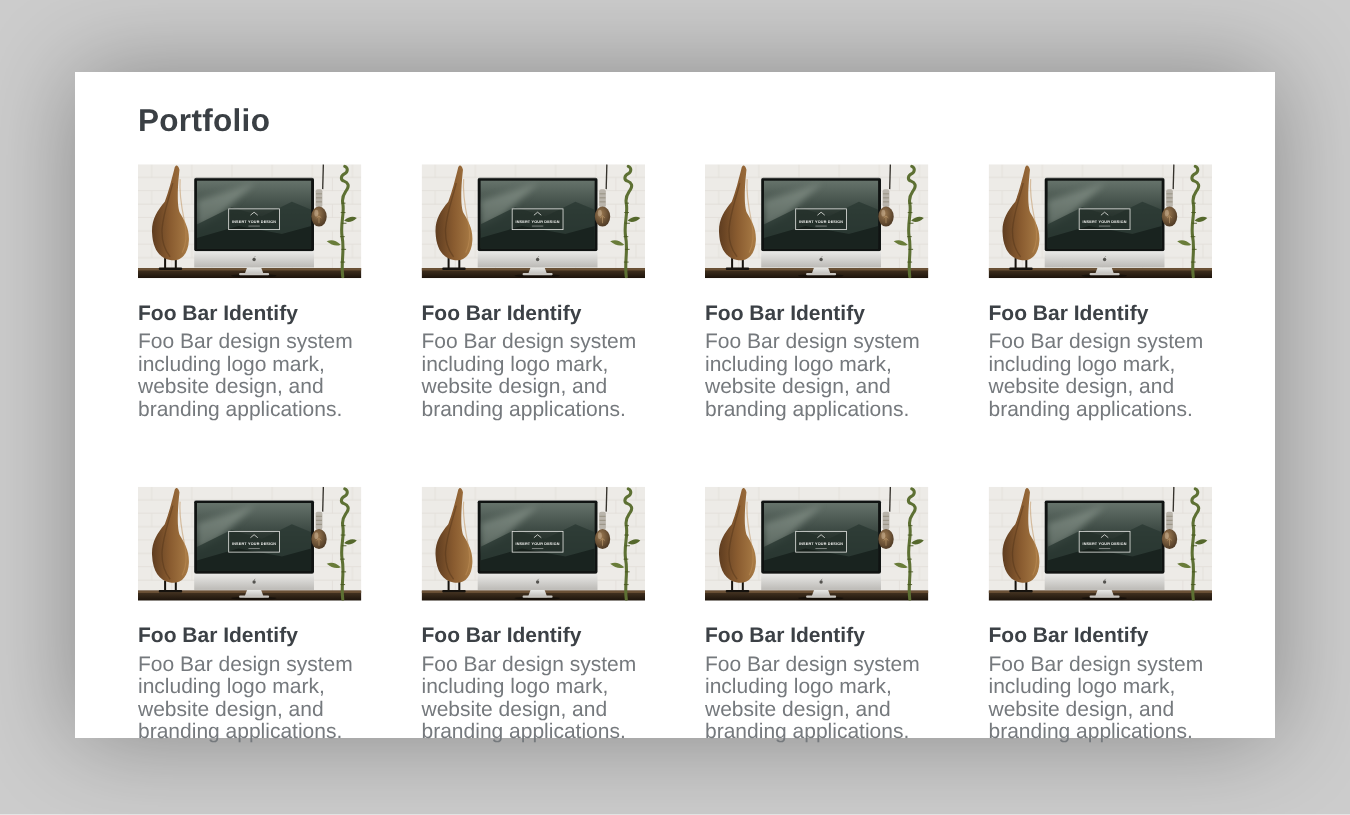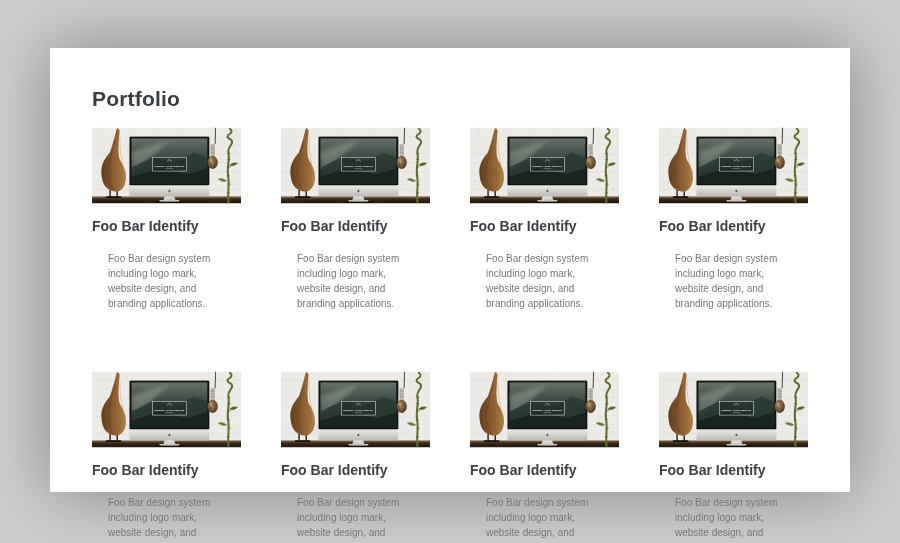--- a/index.html
+++ b/index.html
@@ -10,21 +10,21 @@
     font-family: "Liberation Sans", sans-serif;
     position: relative;
     overflow: hidden;
   }
   .content-card {
     position: absolute;
     left: 50px; top: 48px;
     width: 800px; height: 444px;
     background: #ffffff;
     box-shadow: 0 0 60px rgba(0,0,0,0.33);
-    padding: 40px 42px 0 42px;
+    padding: 22px 42px 0 42px;
   }
   h1.page-title {
     margin: 0 0 14px 0;
     font-size: 21px;
     line-height: 21px;
     font-weight: 700;
     color: #3a3f44;
     letter-spacing: 0.2px;
   }
   .grid {
@@ -42,22 +42,22 @@
     border-radius: 3px;
   }
   .item h3 {
     margin: 10px 0 3px 0;
     font-size: 14px;
     line-height: 17px;
     font-weight: 700;
     color: #3c4146;
   }
   .item p {
-    margin: 16px;
-    font-size: 10px;
+    margin: 0;
+    font-size: 14px;
     line-height: 15px;
     color: #75797d;
   }
 </style>
 </head>
 <body>
 
 <svg width="0" height="0" style="position:absolute" aria-hidden="true">
   <defs>
     <pattern id="bricks" width="60" height="40" patternUnits="userSpaceOnUse">

